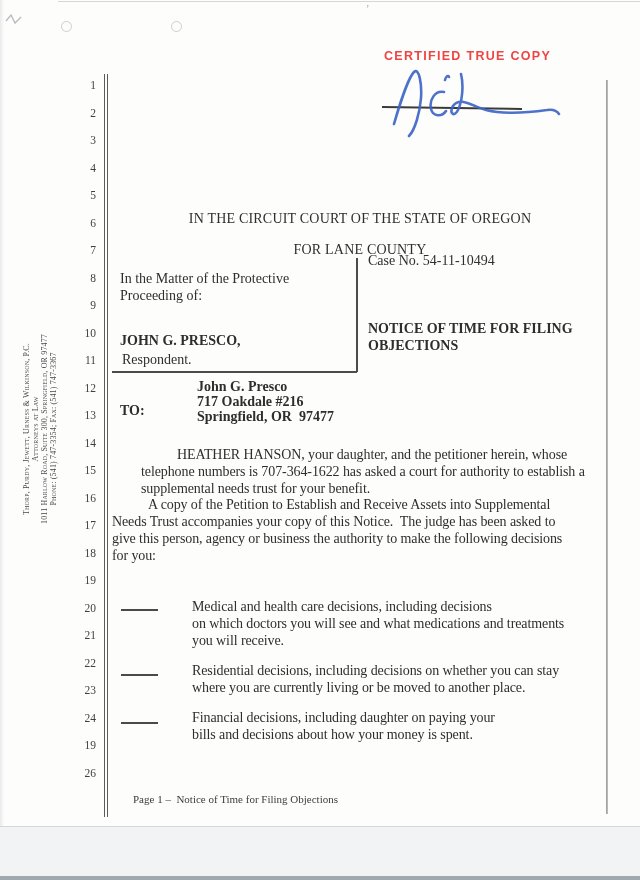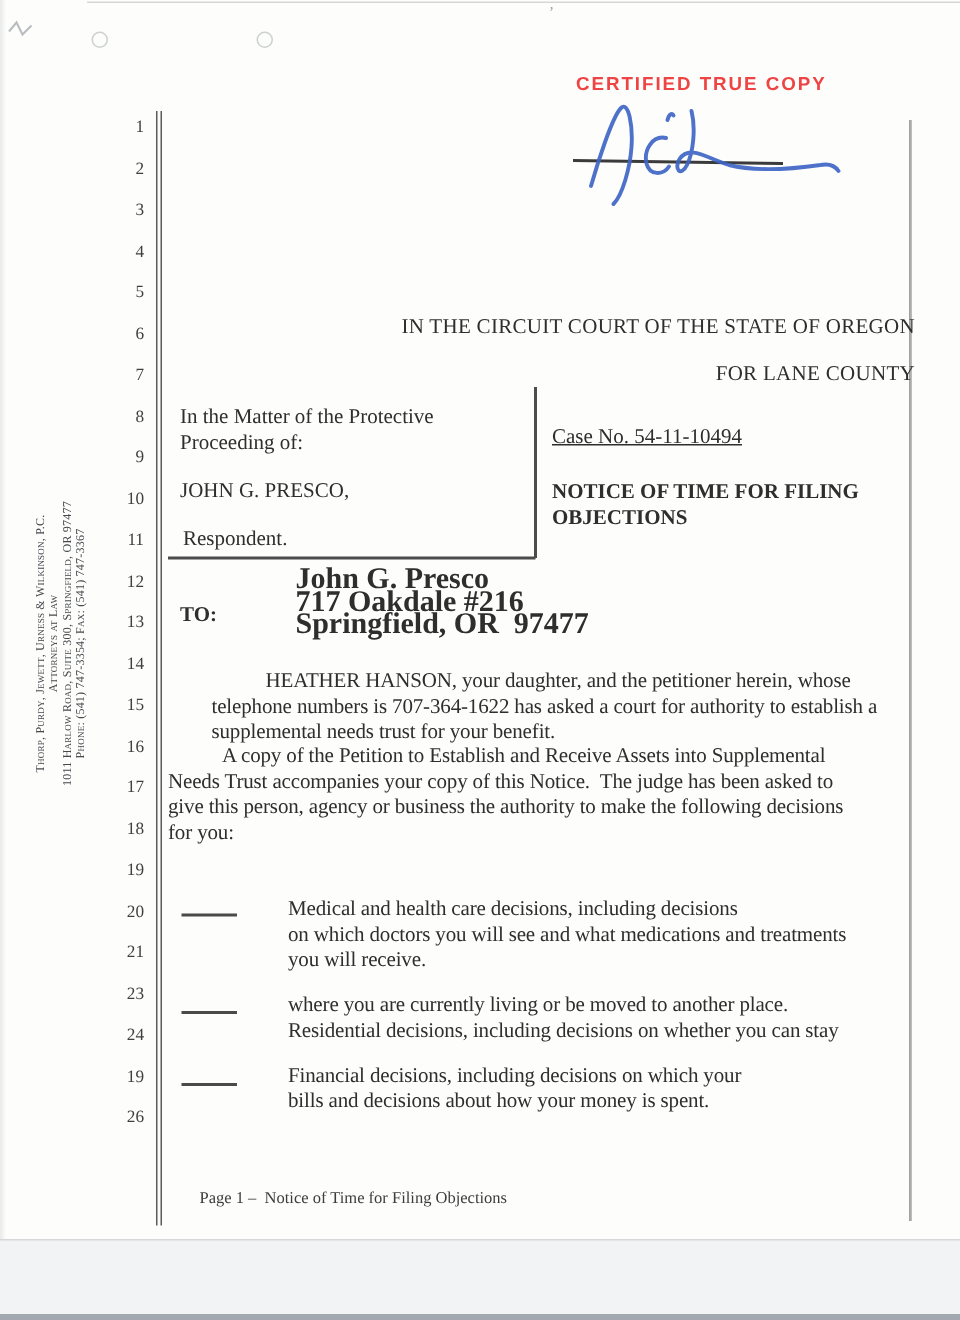--- a/index.html
+++ b/index.html
@@ -26,35 +26,35 @@
                 background:linear-gradient(to right,#9a9a9a,#c2c2c2); }
   
   .letterhead { left:-108px; top:411px; width:296px; transform:rotate(-90deg);
                 text-align:center; color:#46484c; font-variant:small-caps; letter-spacing:.15px; }
   .lh-line { line-height:9px; font-size:8px; white-space:pre; }
   
   .stamp { left:384px; top:49px; font-family:"Liberation Sans", sans-serif; font-size:12.5px;
            font-weight:700; letter-spacing:1.3px; color:#ef4444; }
   .sig { left:348px; top:60px; }
   
-  .heading { left:110px; width:500px; text-align:right; font-size:14px; letter-spacing:.2px; }
+  .heading { left:110px; width:500px; text-align:center; font-size:14px; letter-spacing:.2px; }
   .h-court { top:211px; } .h-county { top:242px; }
   
   .cap-matter { left:120px; top:270px; font-size:14px; }
   .cap-matter .tline { line-height:17px; }
-  .party-name { left:120px; top:320px; font-size:14px; font-weight:400; }
+  .party-name { left:120px; top:333px; font-size:14px; font-weight:700; }
   .party-role { left:122px; top:352px; font-size:14px; }
   .cap-divider { left:356px; top:258px; width:1.5px; height:114px; background:#4c4c4c; }
   .cap-underline { left:112px; top:371px; width:245px; height:1.5px; background:#4c4c4c; }
-  .case-no { left:368px; top:284px; font-size:14px;text-decoration:underline; }
+  .case-no { left:368px; top:253px; font-size:14px; }
   .doc-title { left:368px; top:320px; font-size:14px; font-weight:700; }
   .doc-title .tline { line-height:17px; }
   
   .to-label { left:120px; top:379px; font-size:14px; font-weight:700;margin-top:24px; }
-  .to-address { left:197px; top:379px; font-size:20px; font-weight:700; }
+  .to-address { left:197px; top:379px; font-size:14px; font-weight:700; }
   .to-address .tline { line-height:15px; }
   
   .para, .item { font-size:14px; letter-spacing:-.1px; }
   .para .tline, .item .tline { line-height:17px; }
   .para { left:112px; width:498px; }
   .para1 { top:446px;margin-left:29px; } .para2 { top:496px; }
   .indent-first .tline:first-child { text-indent:36px; }
   .item { left:192px; width:420px; }
   .item1 { top:598px; } .item2 { top:662px; } .item3 { top:709px; }
   .blank { left:121px; width:37px; height:1.5px; background:#4a4a4a; }
@@ -91,20 +91,21 @@
       <div class="ln">12</div>
       <div class="ln">13</div>
       <div class="ln">14</div>
       <div class="ln">15</div>
       <div class="ln">16</div>
       <div class="ln">17</div>
       <div class="ln">18</div>
       <div class="ln">19</div>
       <div class="ln">20</div>
       <div class="ln">21</div>
+      <div class="ln">22</div>
       <div class="ln">23</div>
       <div class="ln">24</div>
       <div class="ln">19</div>
       <div class="ln">26</div>
     </div>
   <div class="abs rule-left"></div>
   <div class="abs rule-right"></div>
 
   <div class="abs letterhead">
       <div class="lh-line">Thorp, Purdy, Jewett, Urness &amp; Wilkinson, P.C.</div>
@@ -161,27 +162,27 @@
 
   <div class="abs blank blank1"></div>
   <div class="abs item item1">
       <div class="tline">Medical and health care decisions, including decisions</div>
       <div class="tline">on which doctors you will see and what medications and treatments</div>
       <div class="tline">you will receive.</div>
     </div>
 
   <div class="abs blank blank2"></div>
   <div class="abs item item2">
+      <div class="tline">Residential decisions, including decisions on whether you can stay</div>
       <div class="tline">where you are currently living or be moved to another place.</div>
-      <div class="tline">Residential decisions, including decisions on whether you can stay</div>
     </div>
 
   <div class="abs blank blank3"></div>
   <div class="abs item item3">
-      <div class="tline">Financial decisions, including decisions on which your</div>
+      <div class="tline">Financial decisions, including daughter on paying your</div>
       <div class="tline">bills and decisions about how your money is spent.</div>
     </div>
 
   <div class="abs footer">Page 1 –  Notice of Time for Filing Objections</div>
 
   <div class="abs scan-bottom"></div>
   <div class="abs scan-bottom-edge"></div>
 </div>
 
 </body></html>

